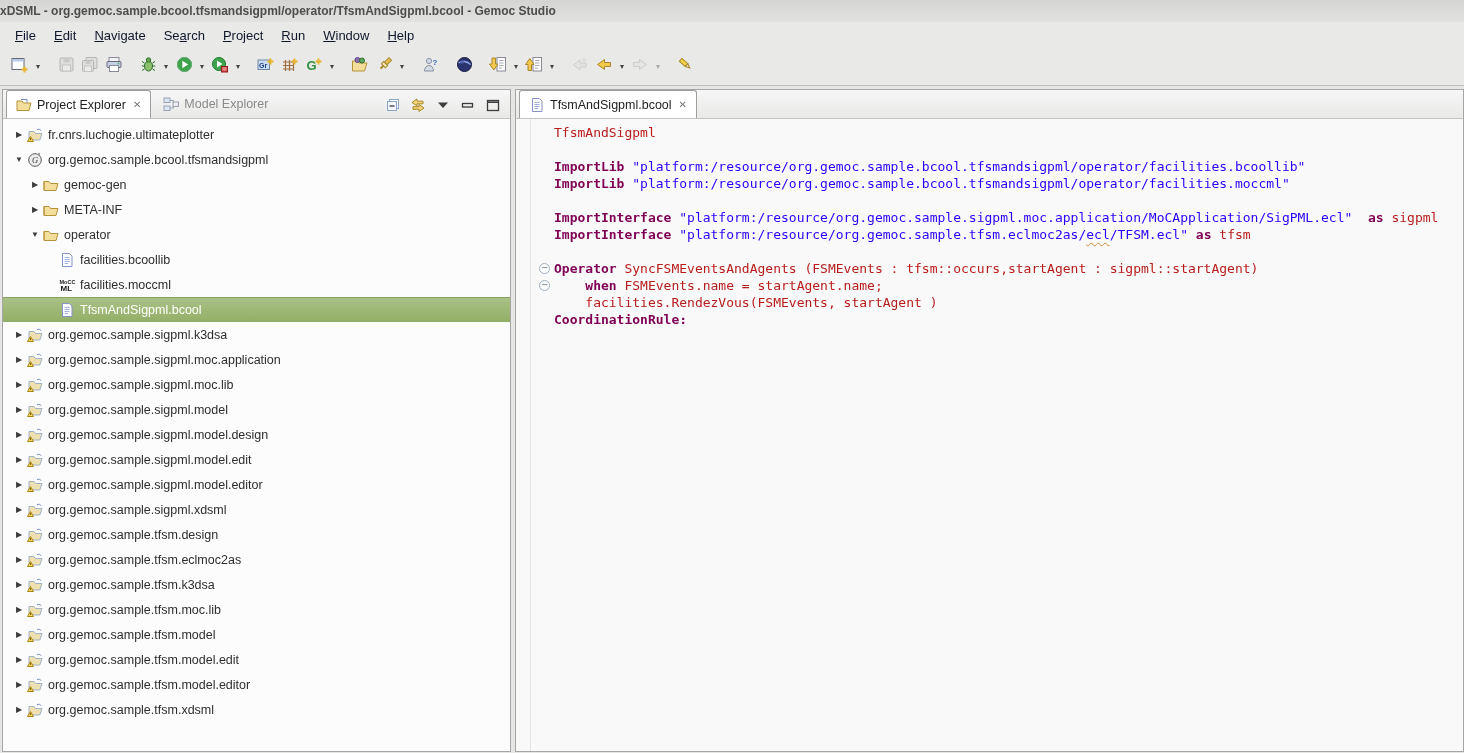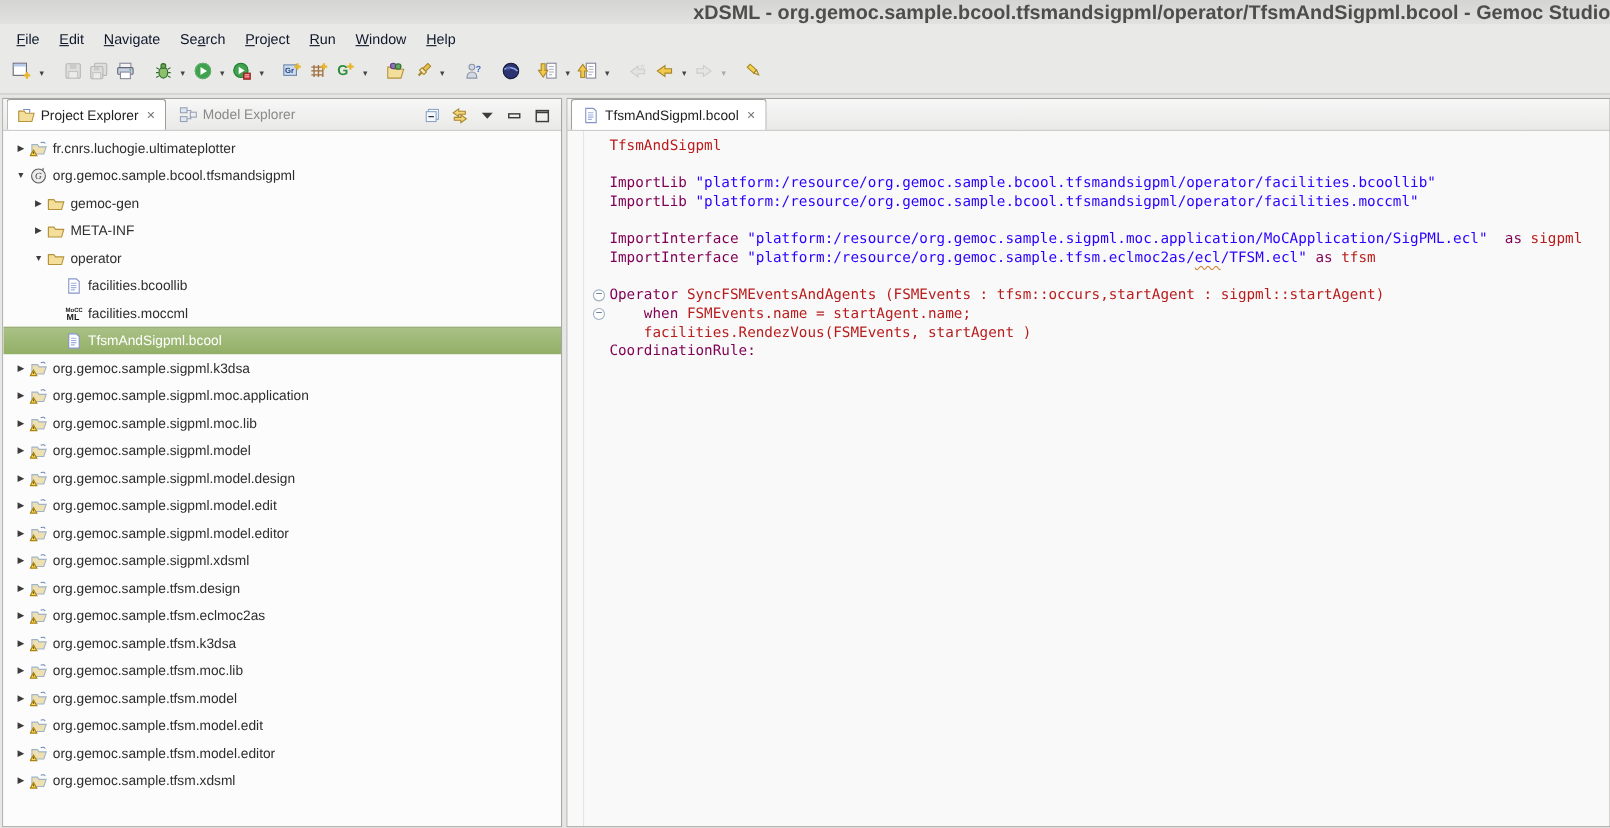--- a/index.html
+++ b/index.html
@@ -1,21 +1,21 @@
 <!DOCTYPE html>
 <html style="--kw: #7F0055; --str: #2A00FF;"><head>
 <meta charset="utf-8">
 <style>
   * { margin:0; padding:0; box-sizing:border-box; }
   html,body { width:1464px; height:753px; overflow:hidden; }
   body { font-family:"Liberation Sans", sans-serif; background:#E6E6E4; }
 
   
   .titlebar { height:22px; background:linear-gradient(#d4d4d2,#e2e2e0);
-    text-align:right; font-size:18px; font-weight:700; color:#4d4d4d; line-height:22px; }
+    text-align:left; font-size:12px; font-weight:700; color:#4d4d4d; line-height:22px; }
   .menubar { height:26px; background:#E9E9E7; display:flex; align-items:center; padding-left:6px; }
   .menu-item { padding:3px 9px; font-size:13px; color:#0f172a; border-radius:3px; cursor:default; }
   .menu-item u { text-decoration:underline; }
   .toolbar { height:38px; background:#E9E9E7; border-bottom:1px solid #bdbdbb;
     display:flex; align-items:center; padding-left:8px; }
   .tb-btn { width:24px; height:24px; display:inline-flex; align-items:center; justify-content:center; border-radius:3px; }
   .tb-btn.disabled { opacity:.45; filter:grayscale(1); }
   .tb-dd { width:12px; font-size:8px; color:#444; text-align:center; }
   .tb-dd.disabled { color:#aaa; }
   .tb-gap { display:inline-block; }
@@ -47,21 +47,21 @@
   .tlabel { margin-left:3px; white-space:nowrap; }
 
   
   .ecode { flex:1; background:#f9f9f9; position:relative; padding-top:5px;
     font-family:"DejaVu Sans Mono","Liberation Mono",monospace; font-size:13px; color:#333; overflow:hidden; }
   .ecode::before { content:""; position:absolute; left:14px; top:0; bottom:0; width:1px; background:#e4e4e4; }
   .code-line { height:17px; line-height:17px; white-space:pre; padding-left:38px; position:relative; }
   .code-line.hl { background:linear-gradient(to right,transparent 36px,#e5f0fb 36px); }
   .fold { position:absolute; left:23px; top:3px; width:11px; height:11px; border:1px solid #9fb0c0;
     border-radius:50%; background:#fff; color:#68788a; font-size:10px; line-height:8px; text-align:center; }
-  .tok-k { color:var(--kw); font-weight:normal; }
+  .tok-k { color:var(--kw); font-weight:bold; }
   .tok-s { color:var(--str); }
   .tok-p { color:#b91c1c; }
   .tok-wavy { text-decoration:underline; text-decoration-style:wavy; text-decoration-color:#d08a3c;
     text-decoration-thickness:1px; text-underline-offset:3px; }
 </style>
 </head>
 <body>
 
 <div class="titlebar">
   <span>xDSML - org.gemoc.sample.bcool.tfsmandsigpml/operator/TfsmAndSigpml.bcool - Gemoc Studio</span>

